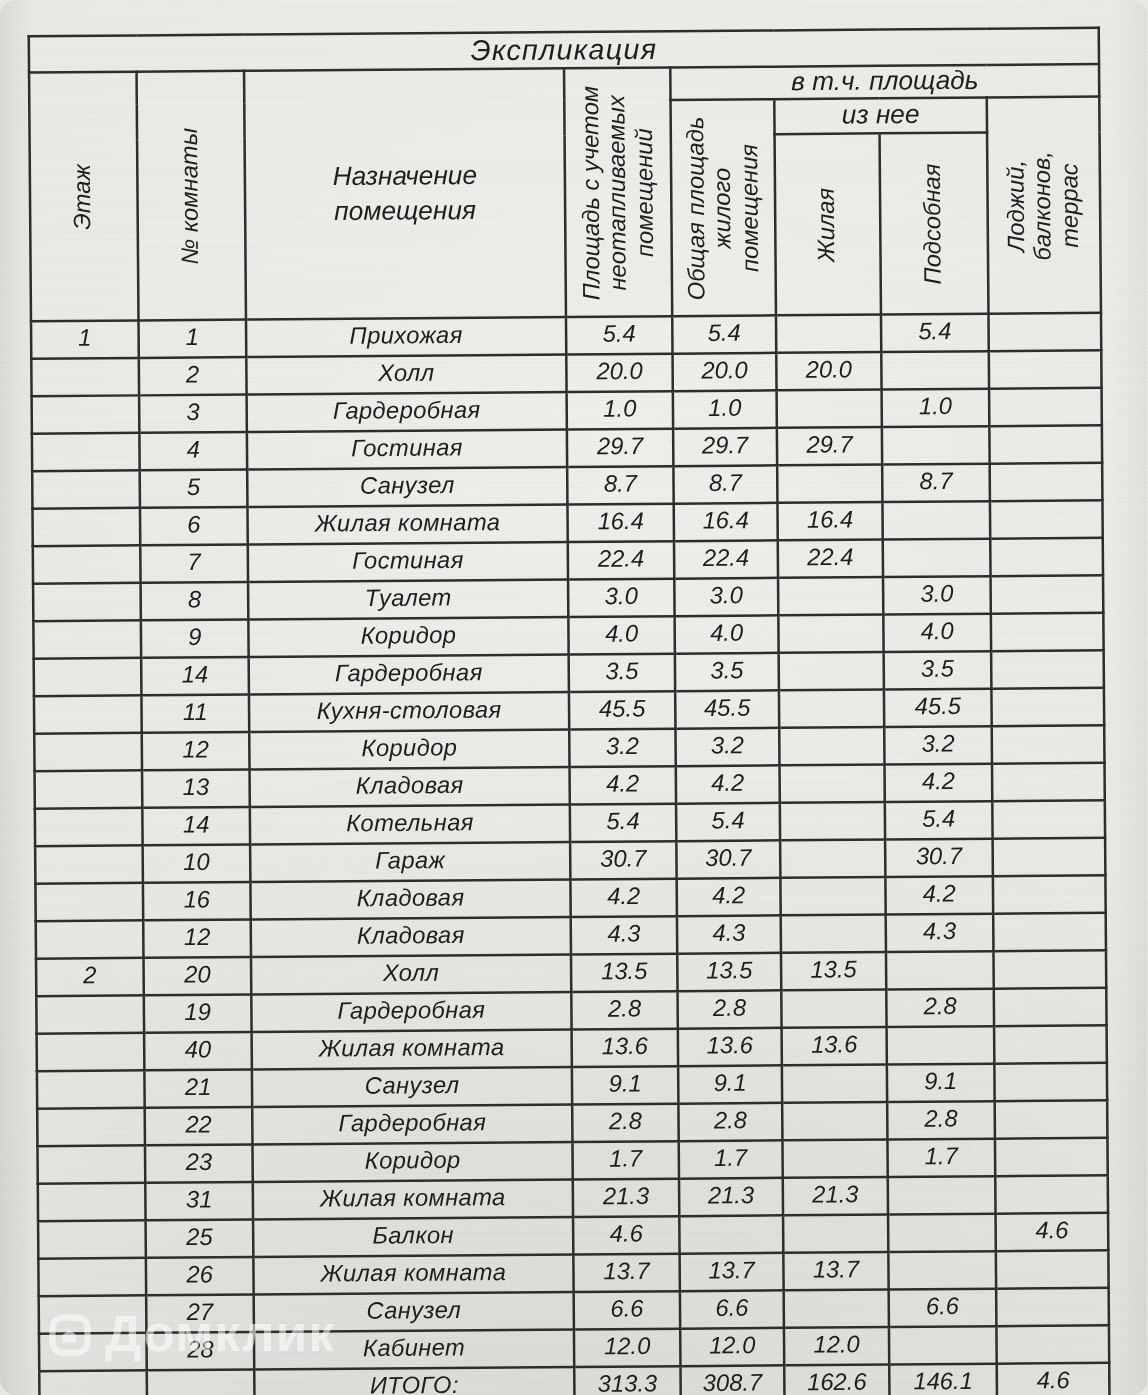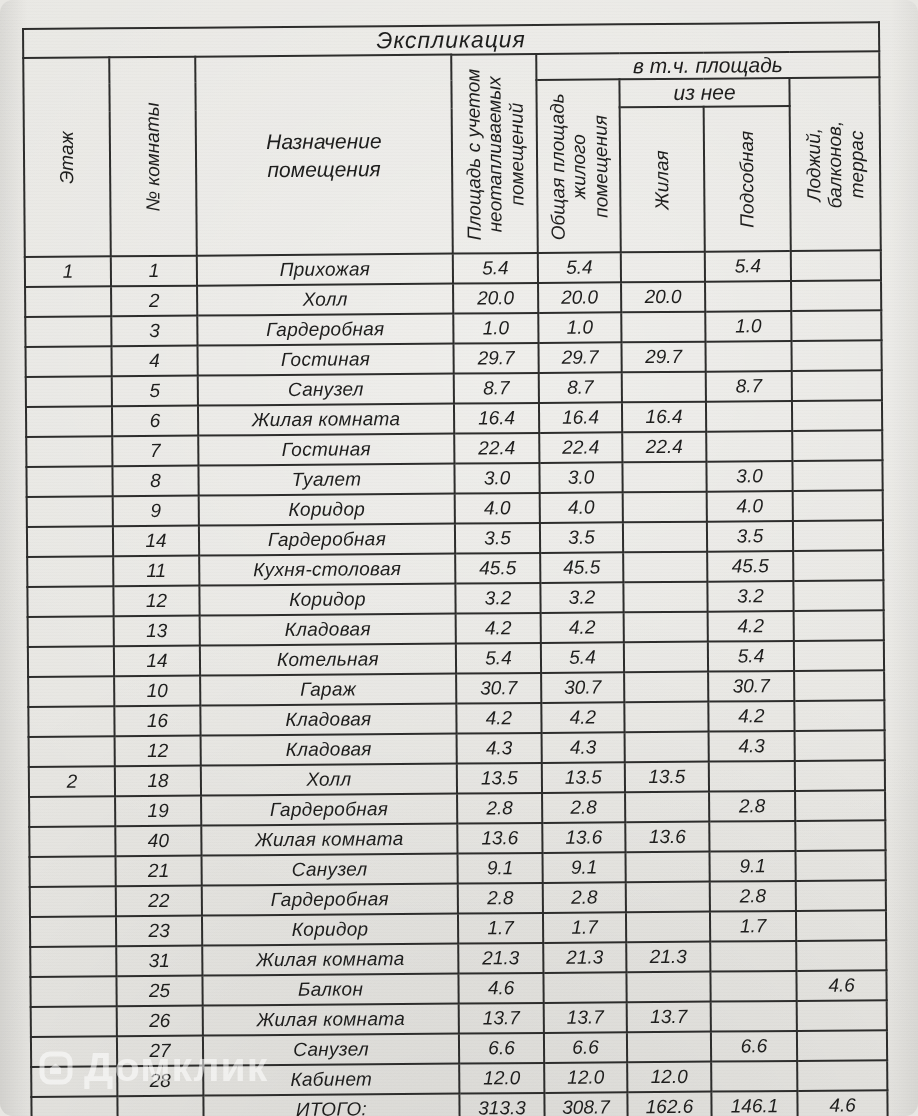--- a/index.html
+++ b/index.html
@@ -278,21 +278,21 @@
       <td class="num">12</td>
       <td class="purpose">Кладовая</td>
       <td class="num">4.3</td>
       <td class="num">4.3</td>
       <td class="num"></td>
       <td class="num">4.3</td>
       <td class="num"></td>
     </tr>
         <tr class="data-row">
       <td class="num">2</td>
-      <td class="num">18</td>
+      <td class="num">20</td>
       <td class="purpose">Холл</td>
       <td class="num">13.5</td>
       <td class="num">13.5</td>
       <td class="num">13.5</td>
       <td class="num"></td>
       <td class="num"></td>
     </tr>
         <tr class="data-row">
       <td class="num"></td>
       <td class="num">19</td>

